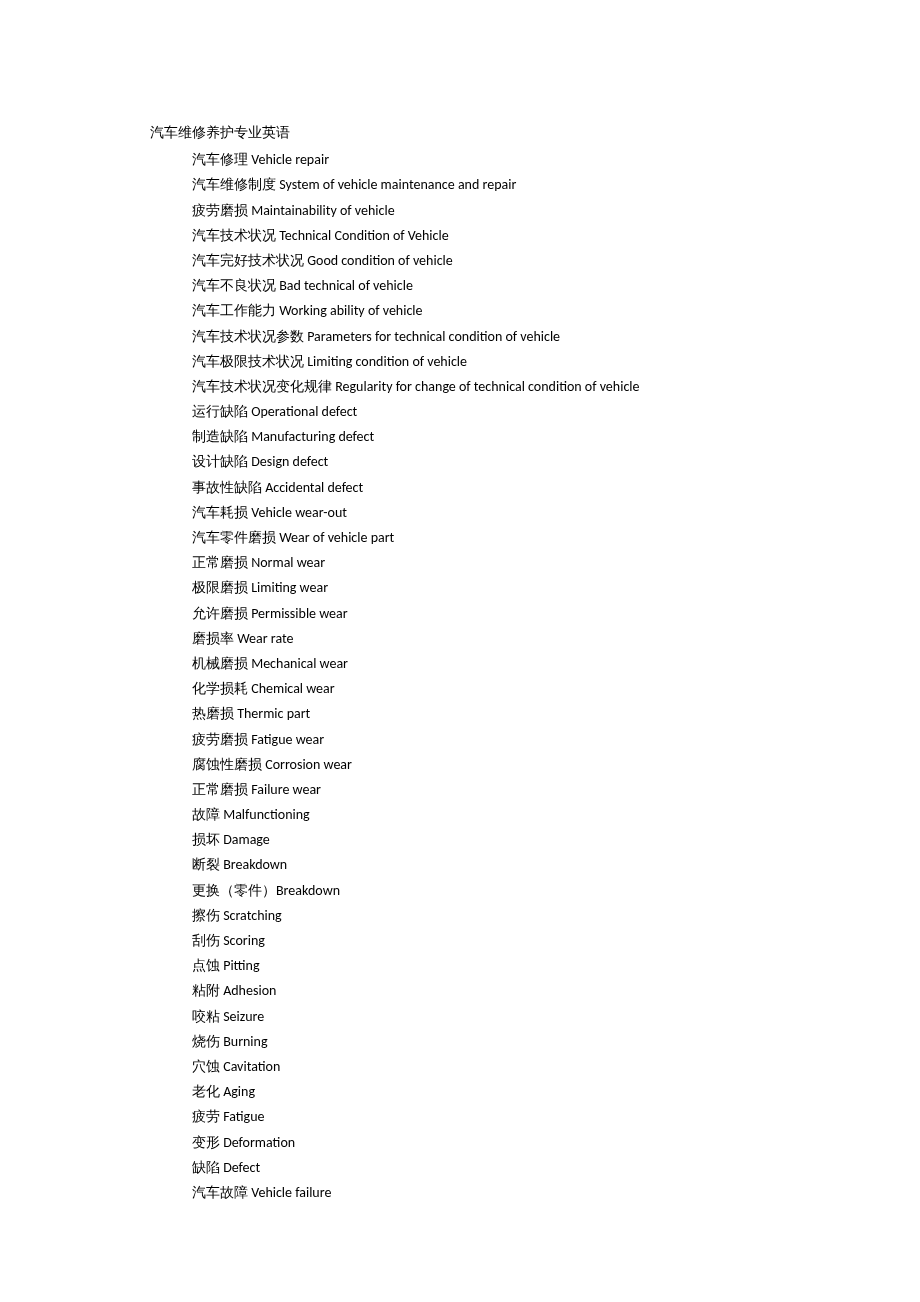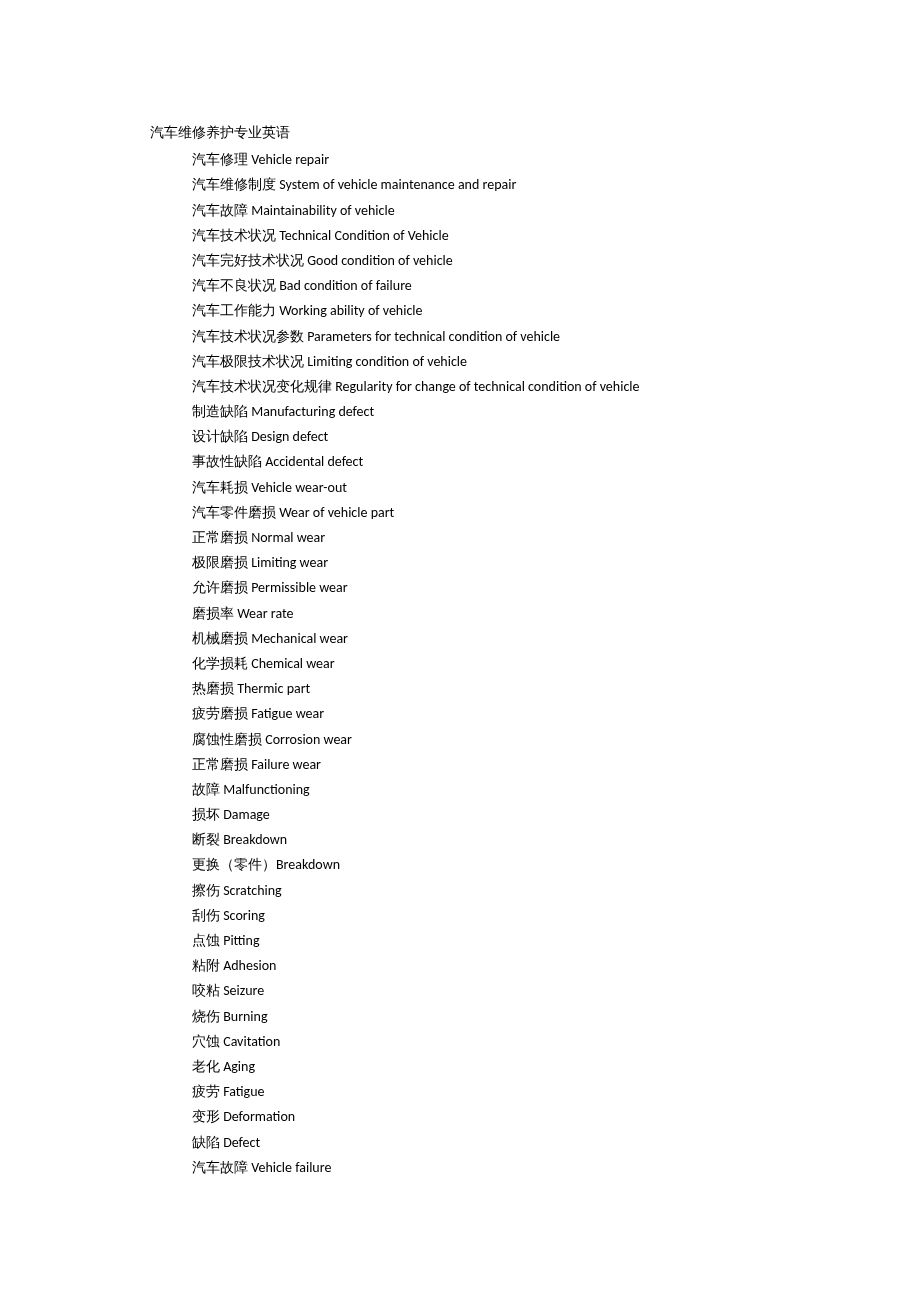--- a/index.html
+++ b/index.html
@@ -26,28 +26,29 @@
   }
 </style>
 </head>
 <body>
 
 <div class="page">
   <div class="title">汽车维修养护专业英语</div>
   <div class="list" id="entries-container">
       <div class="entry">汽车修理 Vehicle repair</div>
       <div class="entry">汽车维修制度 System of vehicle maintenance and repair</div>
-      <div class="entry">汽车故障 Maintainability of vehicle</div>
+      <div class="entry">疲劳磨损 Maintainability of vehicle</div>
       <div class="entry">汽车技术状况 Technical Condition of Vehicle</div>
       <div class="entry">汽车完好技术状况 Good condition of vehicle</div>
-      <div class="entry">汽车不良状况 Bad condition of failure</div>
+      <div class="entry">汽车不良状况 Bad technical of vehicle</div>
       <div class="entry">汽车工作能力 Working ability of vehicle</div>
       <div class="entry">汽车技术状况参数 Parameters for technical condition of vehicle</div>
       <div class="entry">汽车极限技术状况 Limiting condition of vehicle</div>
       <div class="entry">汽车技术状况变化规律 Regularity for change of technical condition of vehicle</div>
+      <div class="entry">运行缺陷 Operational defect</div>
       <div class="entry">制造缺陷 Manufacturing defect</div>
       <div class="entry">设计缺陷 Design defect</div>
       <div class="entry">事故性缺陷 Accidental defect</div>
       <div class="entry">汽车耗损 Vehicle wear-out</div>
       <div class="entry">汽车零件磨损 Wear of vehicle part</div>
       <div class="entry">正常磨损 Normal wear</div>
       <div class="entry">极限磨损 Limiting wear</div>
       <div class="entry">允许磨损 Permissible wear</div>
       <div class="entry">磨损率 Wear rate</div>
       <div class="entry">机械磨损 Mechanical wear</div>

